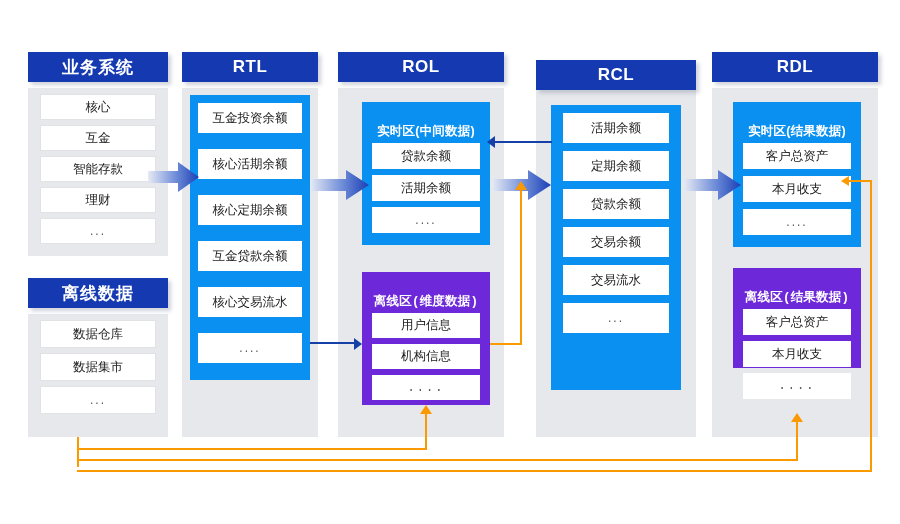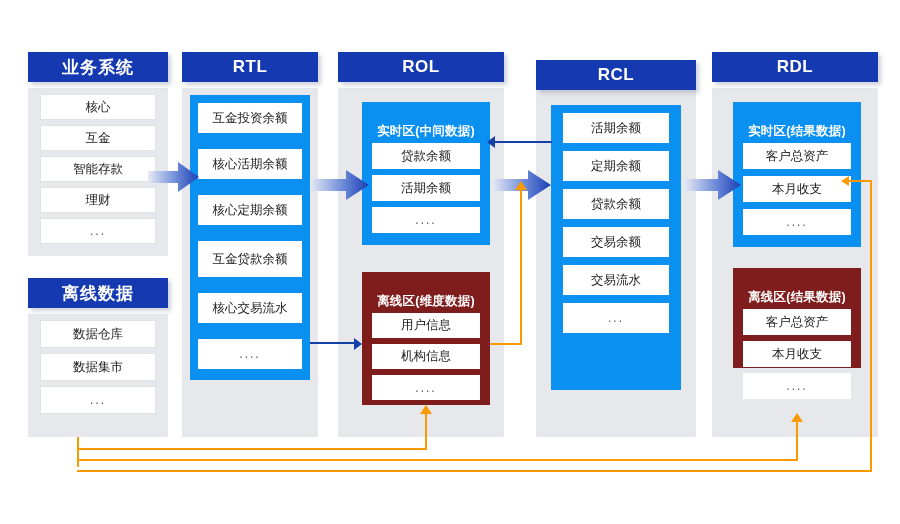--- a/index.html
+++ b/index.html
@@ -19,21 +19,21 @@
     letter-spacing:.5px;z-index:6;
   }
   .hdr.cn{font-size:17px;letter-spacing:1px;}
 
   
   .panel{position:absolute;background:#E6E8EC;z-index:1;}
 
   
   .grp{position:absolute;z-index:2;box-sizing:border-box;}
   .grp.blue{background:#0A90F0;}
-  .grp.orange{background:#7f1d1d;}
+  .grp.orange{background:#6d28d9;font-family:Liberation Mono, monospace;}
   .grp-title{
     color:#ffffff;font-weight:bold;font-size:12.5px;
     text-align:center;padding-top:21px;padding-bottom:3px;
     letter-spacing:.2px;
   }
 
   
   .chip{
     background:#ffffff;color:#1a1a1a;font-size:12.5px;
     display:flex;align-items:center;justify-content:center;
@@ -82,21 +82,21 @@
   <div class="hdr" style="left:182px;top:52px;width:136px;">RTL</div>
 
   <div class="panel" style="left:182px;top:88px;width:136px;height:349px;"></div>
 
   <div class="grp blue" style="left:190px;top:95px;width:120px;height:285px;"></div>
 
   <div class="items" style="position:absolute;left:198px;top:103px;width:104px;z-index:3;gap:16px;">
     <div class="chip" style="height:30px;">互金投资余额</div>
     <div class="chip" style="height:30px;">核心活期余额</div>
     <div class="chip" style="height:30px;">核心定期余额</div>
-    <div class="chip" style="height:36px;">互金贷款余额</div>
+    <div class="chip" style="height:30px;">互金贷款余额</div>
     <div class="chip" style="height:30px;">核心交易流水</div>
     <div class="chip dots" style="height:30px;">....</div>
   </div>
 
   <div class="hdr" style="left:338px;top:52px;width:166px;">ROL</div>
 
   <div class="panel" style="left:338px;top:88px;width:166px;height:349px;"></div>
 
   <div class="grp blue" style="left:362px;top:102px;width:128px;height:143px;">
     <div class="grp-title">实时区(中间数据)</div>

